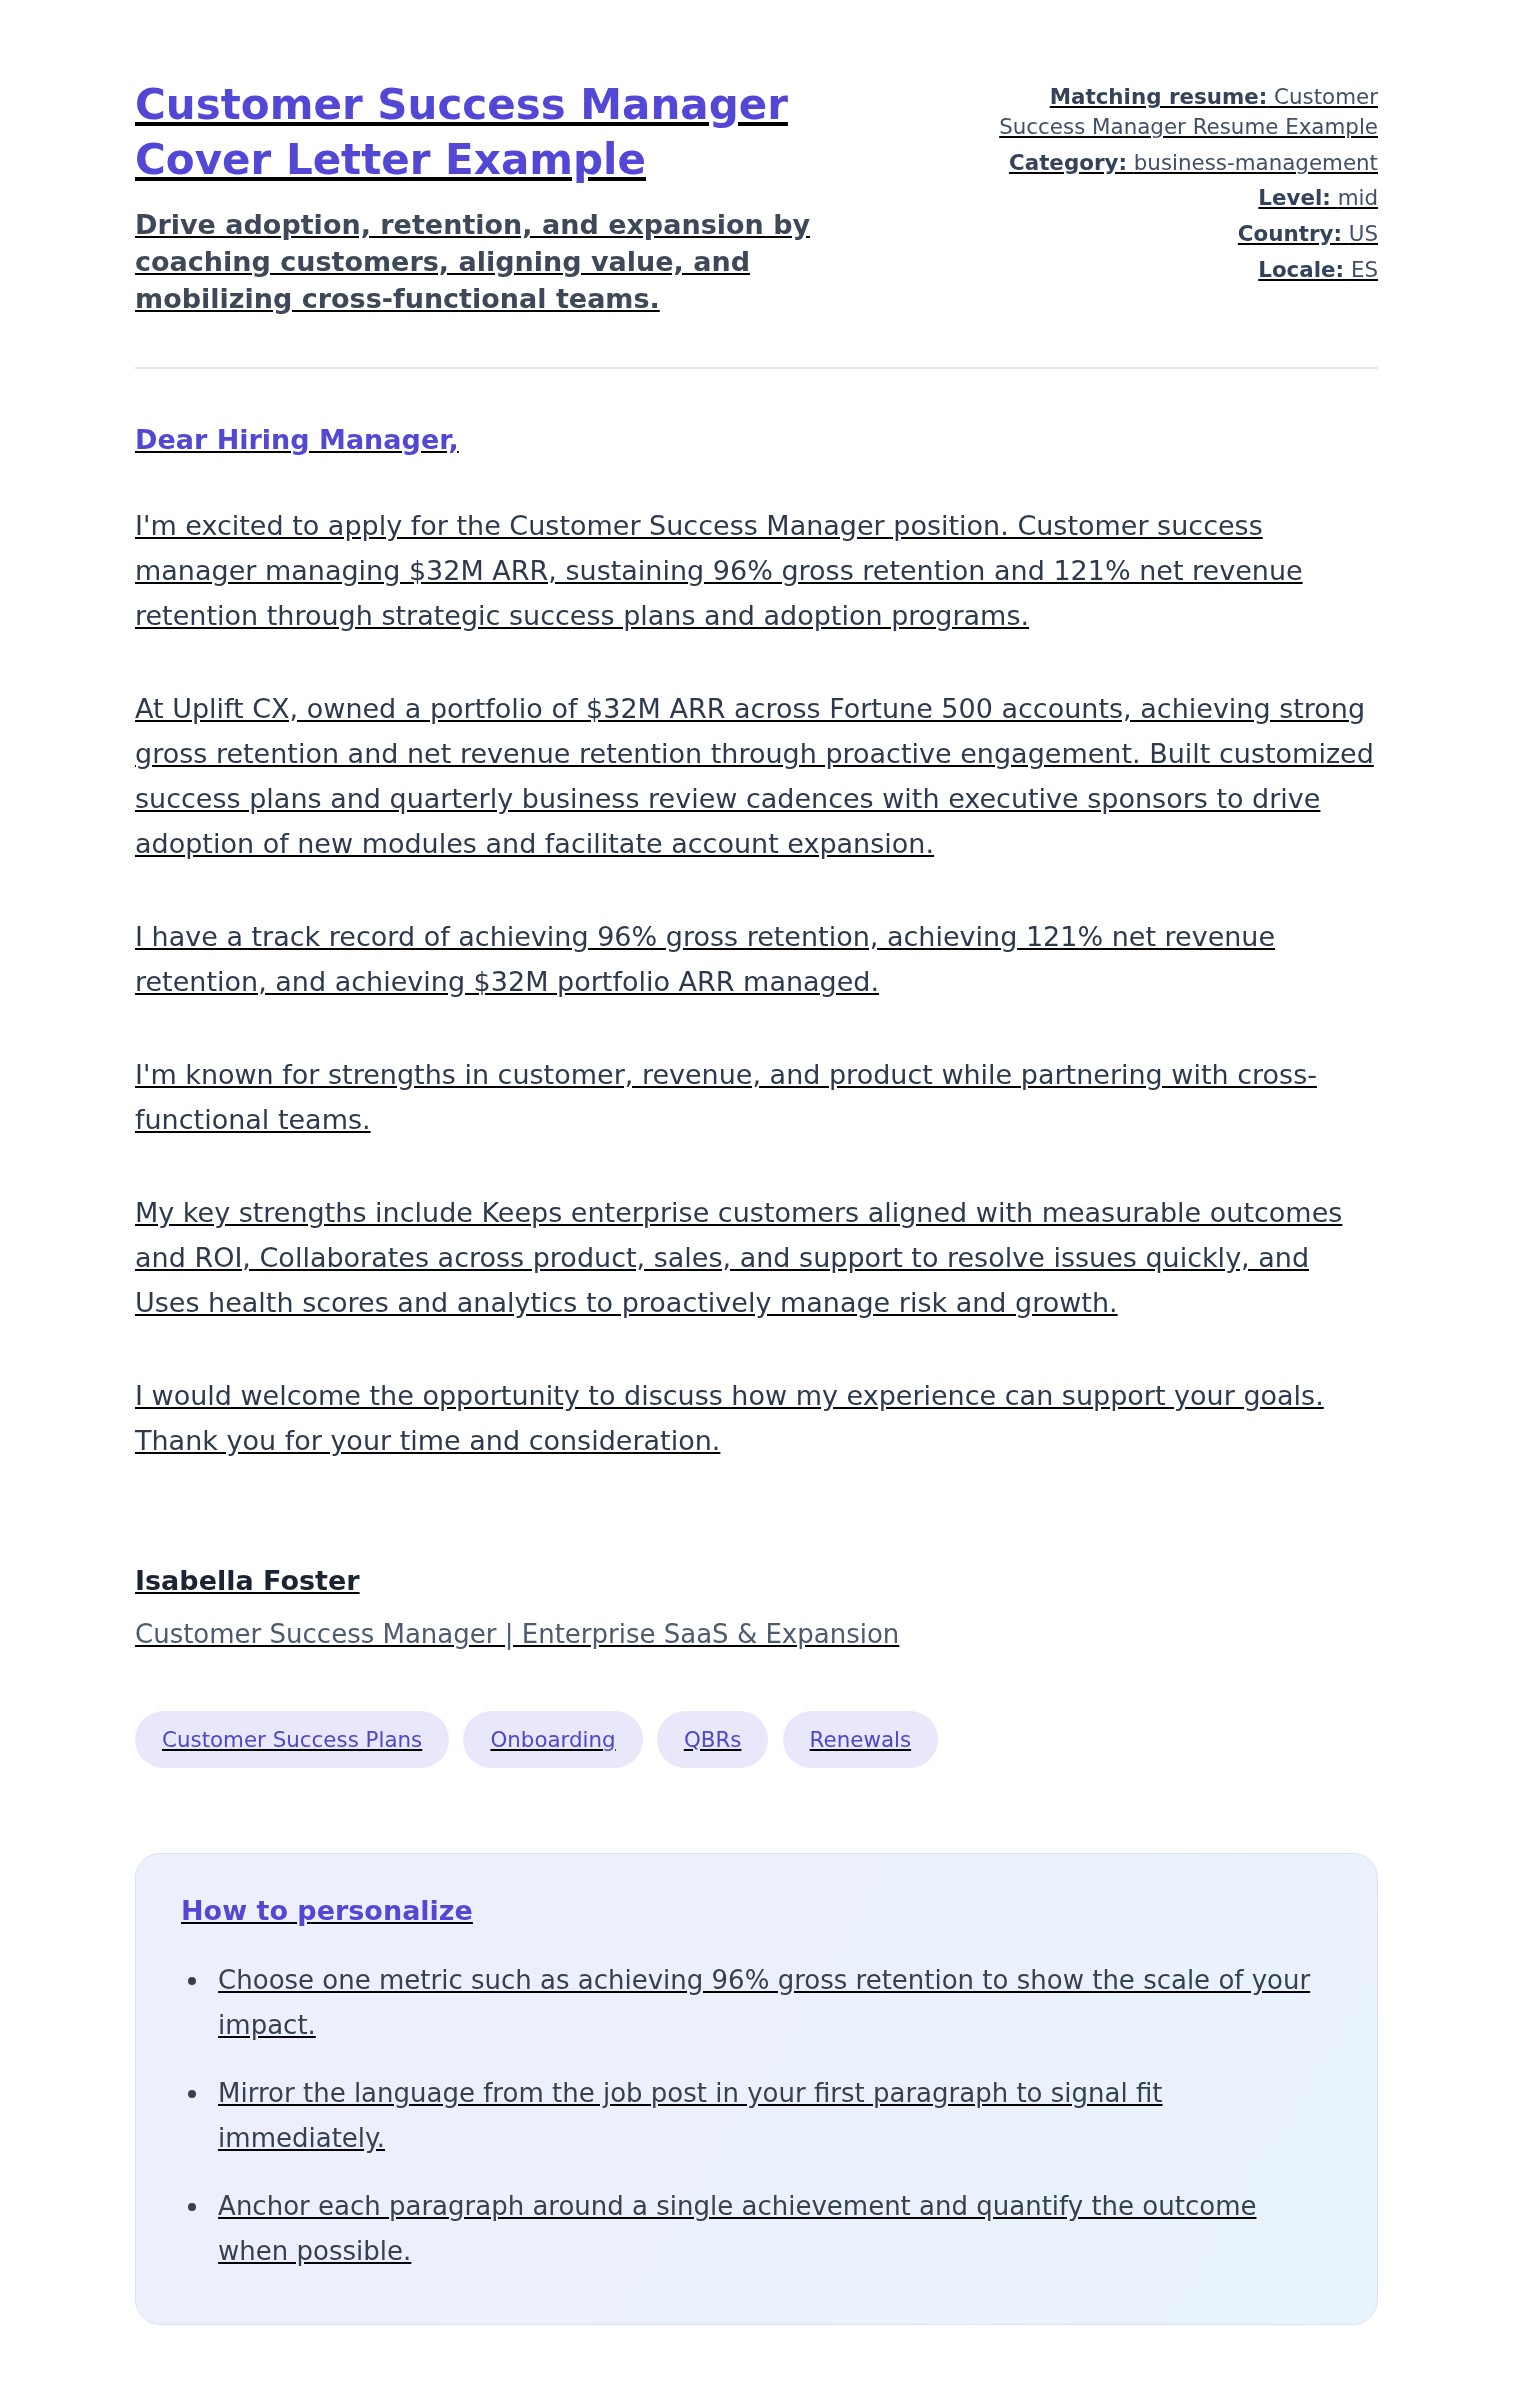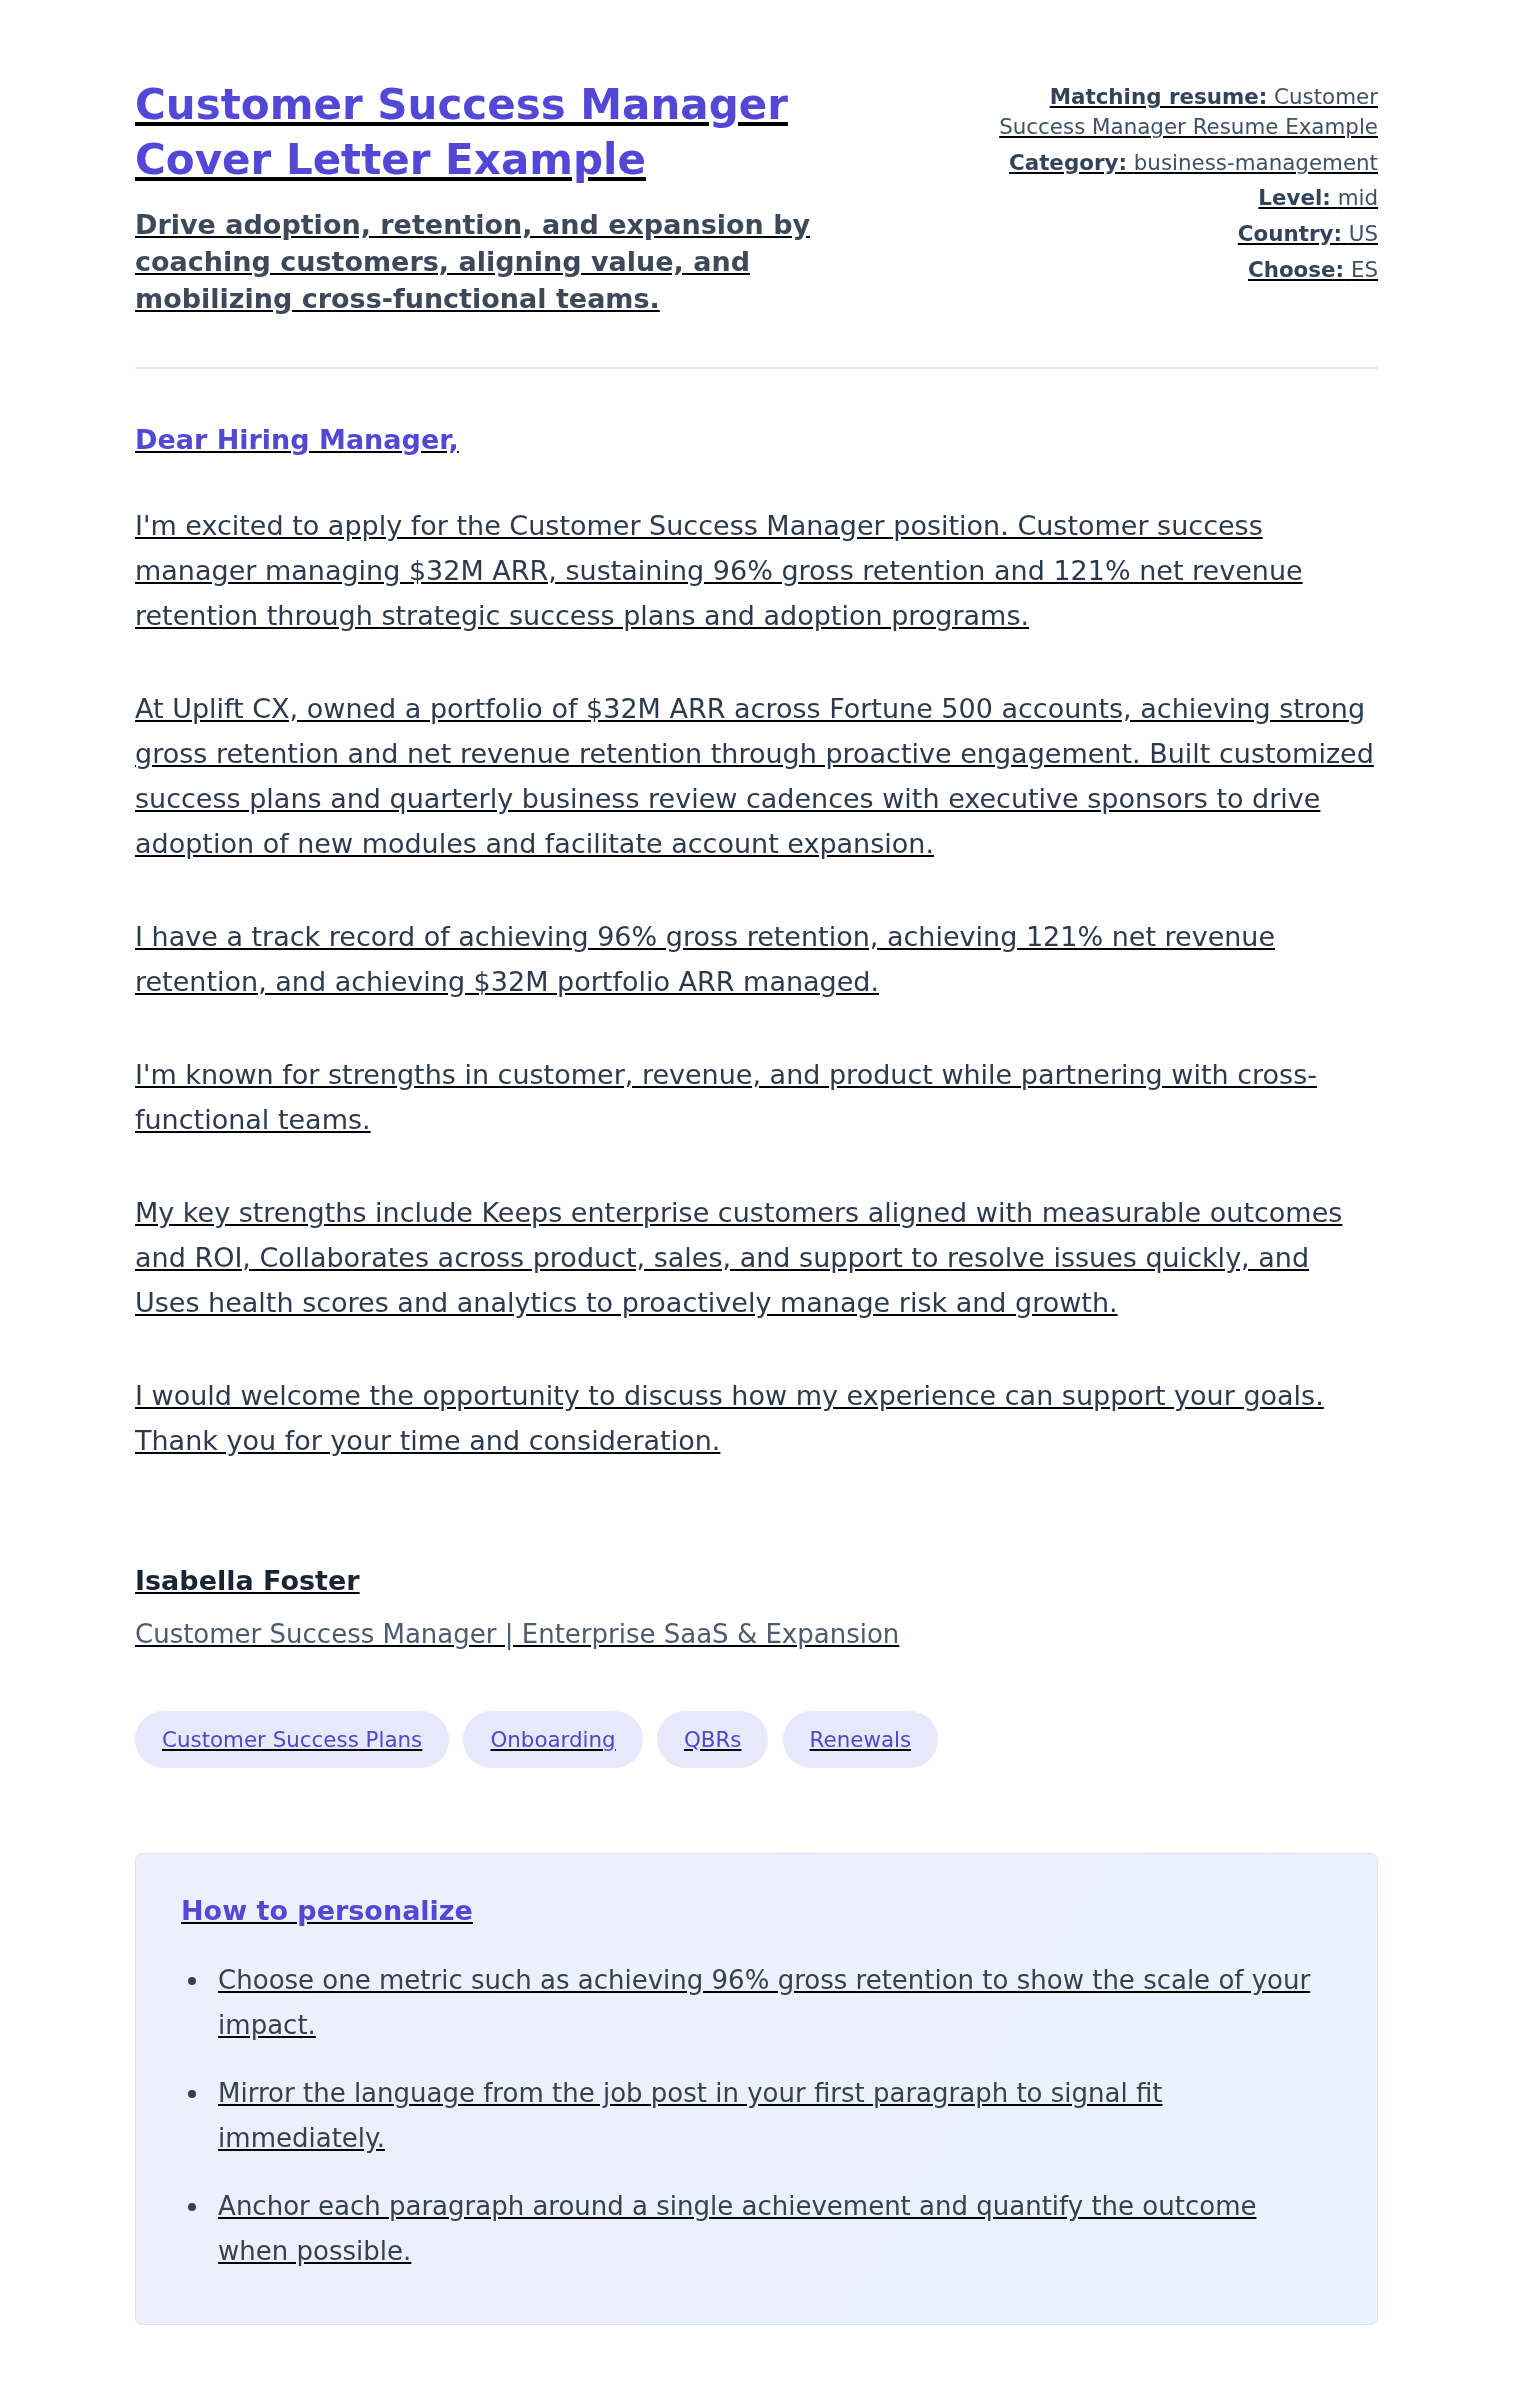--- a/index.html
+++ b/index.html
@@ -106,21 +106,21 @@
     font-size: 21.4px;
     line-height: 1;
     padding: 18px 27px;
     border-radius: 30px;
     white-space: nowrap;
   }
 
   
   .callout {
     margin-top: 85px;
-    border-radius: 7px;
+    border-radius: 25px;
     border: 0.9px solid #dbe2f4;
     background: linear-gradient(120deg, #eeeffc 0%, #ebf1fc 55%, #e8f3fc 100%);
     padding: 41px 45px 50px 45px;
   }
   .callout-heading {
     margin: 0 0 32px 0;
     font-size: 27px;
     font-weight: bold;
     color: #5348d6;
   }
@@ -159,21 +159,21 @@
         </div>
         <div class="meta-row">
           <span class="lbl">Level:</span>
           <span>mid</span>
         </div>
         <div class="meta-row">
           <span class="lbl">Country:</span>
           <span>US</span>
         </div>
         <div class="meta-row">
-          <span class="lbl">Choose:</span>
+          <span class="lbl">Locale:</span>
           <span>ES</span>
         </div>
       </div>
     </div>
 
     <hr class="divider">
 
     <div class="letter">
       <p class="salutation">Dear Hiring Manager,</p>
       <p class="body-par">I'm excited to apply for the Customer Success Manager position. Customer success manager managing $32M ARR, sustaining 96% gross retention and 121% net revenue retention through strategic success plans and adoption programs.</p>

